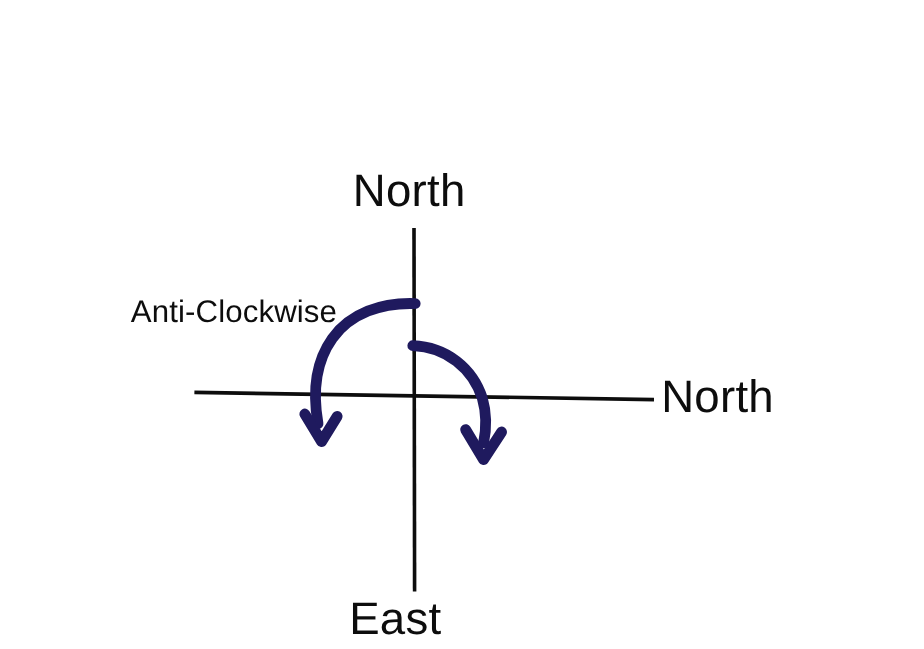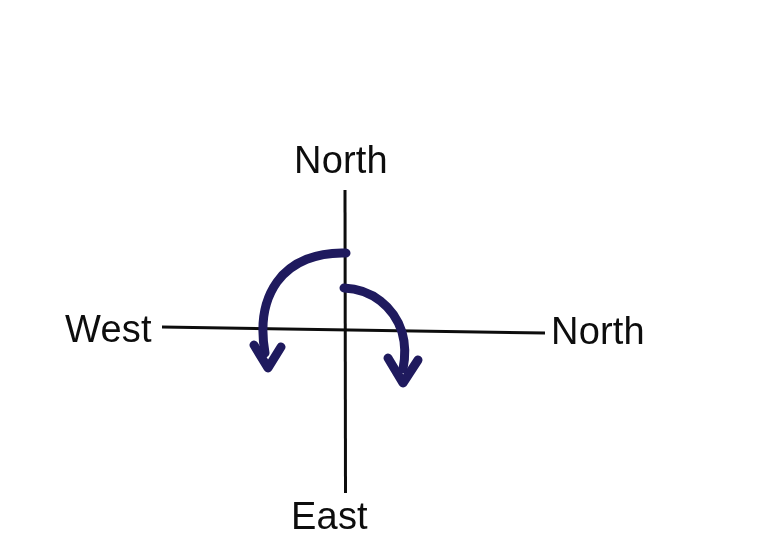--- a/index.html
+++ b/index.html
@@ -72,19 +72,19 @@
                C 406 311, 405 324, 403 334" fill="none" stroke="#1f1a5e" stroke-width="9" stroke-linecap="round" stroke-linejoin="round"></path>
       <path d="M 388 323 L 403 348 L 418 325" fill="none" stroke="#1f1a5e" stroke-width="9" stroke-linecap="round" stroke-linejoin="round"></path>
     </g>
 
   </svg>
 
   <div class="label cardinal" id="label-north">North</div>
 
   <div class="label cardinal" id="label-south">East</div>
 
-  <div class="label cardinal" id="label-west">West</div>
 
   <div class="label cardinal" id="label-east">North</div>
 
+  <div class="label rotation" id="label-anticlockwise">Anti-Clockwise</div>
 
 
 </div>
 
 </body></html>

